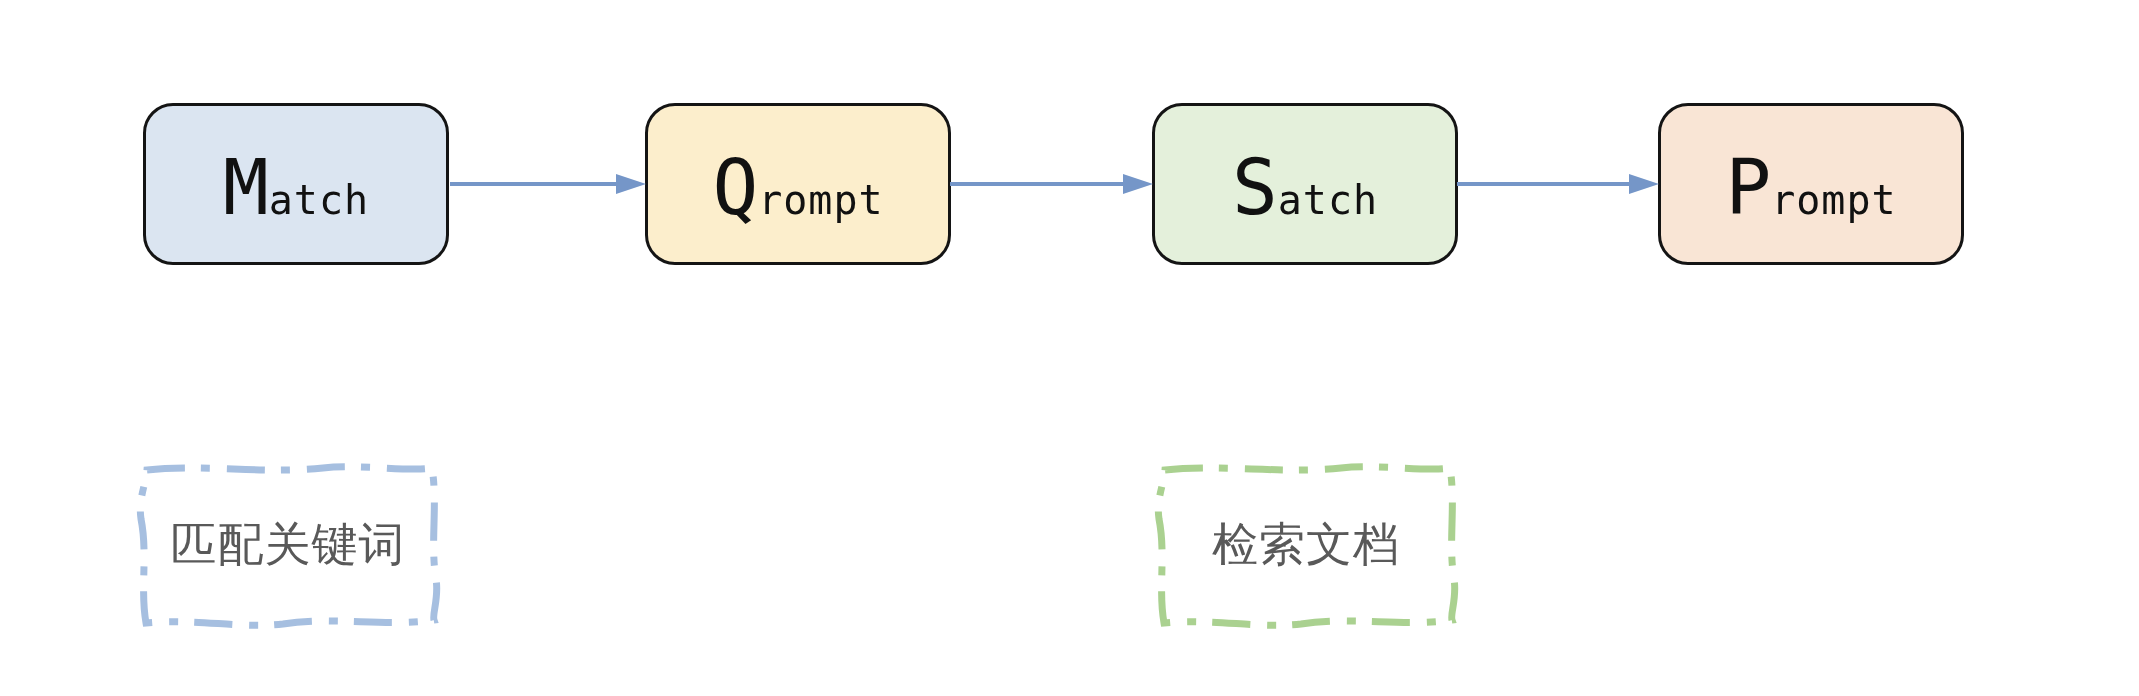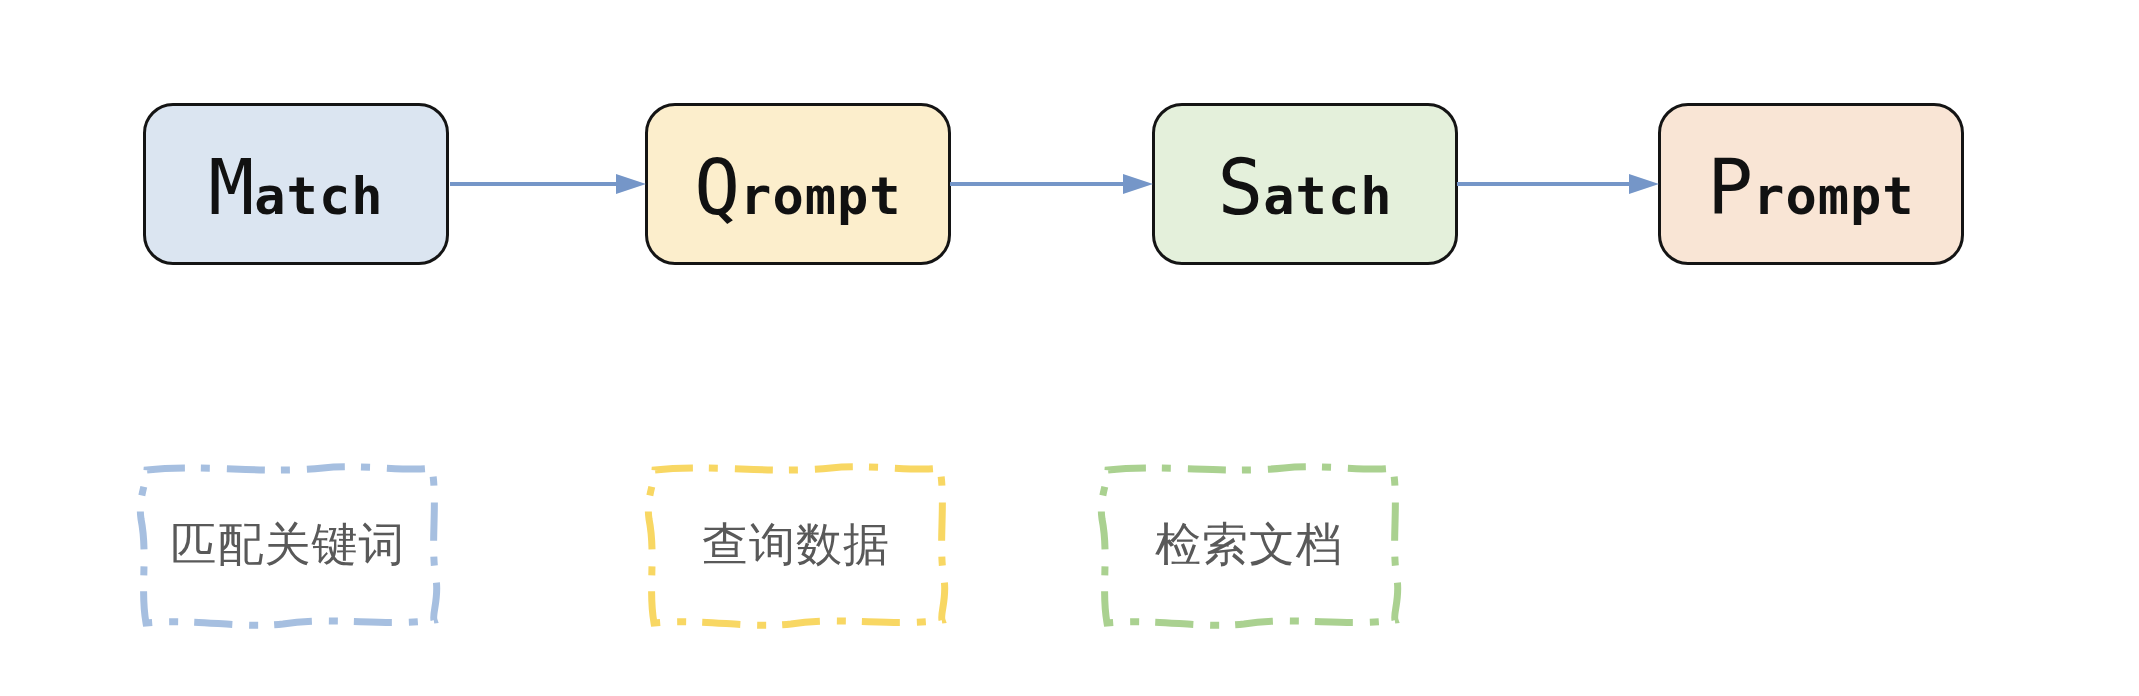--- a/index.html
+++ b/index.html
@@ -40,24 +40,23 @@
     color: var(--word-color, #111111);
     font-family: "DejaVu Sans Mono", monospace;
     white-space: nowrap;
     transform: translateY(4px);
   }
   .word .initial {
     font-size: 76px;
     line-height: 1;
   }
   .word .rest {
-    font-size: 52px;
+    font-size: 40px;
     line-height: 1;
     letter-spacing: 1px;
-    font-weight: bold;
   }
 
   
   .arrow {
     position: absolute;
     top: 166px;
     height: 36px;
     display: block;
   }
   .a0 { left: 450px;  width: 196px; }
@@ -66,21 +65,21 @@
 
   
   .dash-box {
     position: absolute;
     top: 459px;
     width: 310px;
     height: 172px;
   }
   .d0 { left: 133px; }
   .d1 { left: 641px; }
-  .d2 { left: 1094px; }
+  .d2 { left: 1151px; }
   .d3 { left: 1654px; }
 
   .dash-border {
     position: absolute;
     left: 0; top: 0;
     width: 100%;
     height: 100%;
   }
   .dash-border path {
     fill: none;
@@ -142,26 +141,20 @@
     <line x1="0" y1="18" x2="174" y2="18" stroke-width="4" stroke="#7596c8"></line>
     <polygon points="172,8 202,18 172,28" fill="#7596c8"></polygon>
   </svg>
 
   <div class="dash-box d0">
     <svg class="dash-border" viewBox="0 0 310 172" preserveAspectRatio="none">
       <path d="M 14 11 C 70 5, 130 15, 190 9 C 230 5, 275 13, 299 9 C 305 45, 297 85, 303 120 C 306 140, 299 155, 301 161 C 250 168, 200 157, 150 165 C 110 170, 60 159, 13 164 C 7 130, 15 95, 8 60 C 5 40, 13 25, 14 11 Z" style="stroke: rgb(166, 191, 224);"></path>
     </svg>
     <span class="caption">匹配关键词</span>
   </div>
-  <div class="dash-box d1">
-    <svg class="dash-border" viewBox="0 0 310 172" preserveAspectRatio="none">
-      <path d="M 14 11 C 70 5, 130 15, 190 9 C 230 5, 275 13, 299 9 C 305 45, 297 85, 303 120 C 306 140, 299 155, 301 161 C 250 168, 200 157, 150 165 C 110 170, 60 159, 13 164 C 7 130, 15 95, 8 60 C 5 40, 13 25, 14 11 Z" style="stroke: rgb(248, 215, 99);"></path>
-    </svg>
-    <span class="caption">查询数据</span>
-  </div>
   <div class="dash-box d2">
     <svg class="dash-border" viewBox="0 0 310 172" preserveAspectRatio="none">
       <path d="M 14 11 C 70 5, 130 15, 190 9 C 230 5, 275 13, 299 9 C 305 45, 297 85, 303 120 C 306 140, 299 155, 301 161 C 250 168, 200 157, 150 165 C 110 170, 60 159, 13 164 C 7 130, 15 95, 8 60 C 5 40, 13 25, 14 11 Z" style="stroke: rgb(170, 209, 144);"></path>
     </svg>
     <span class="caption">检索文档</span>
   </div>
 
 </div>
 
 </body></html>

